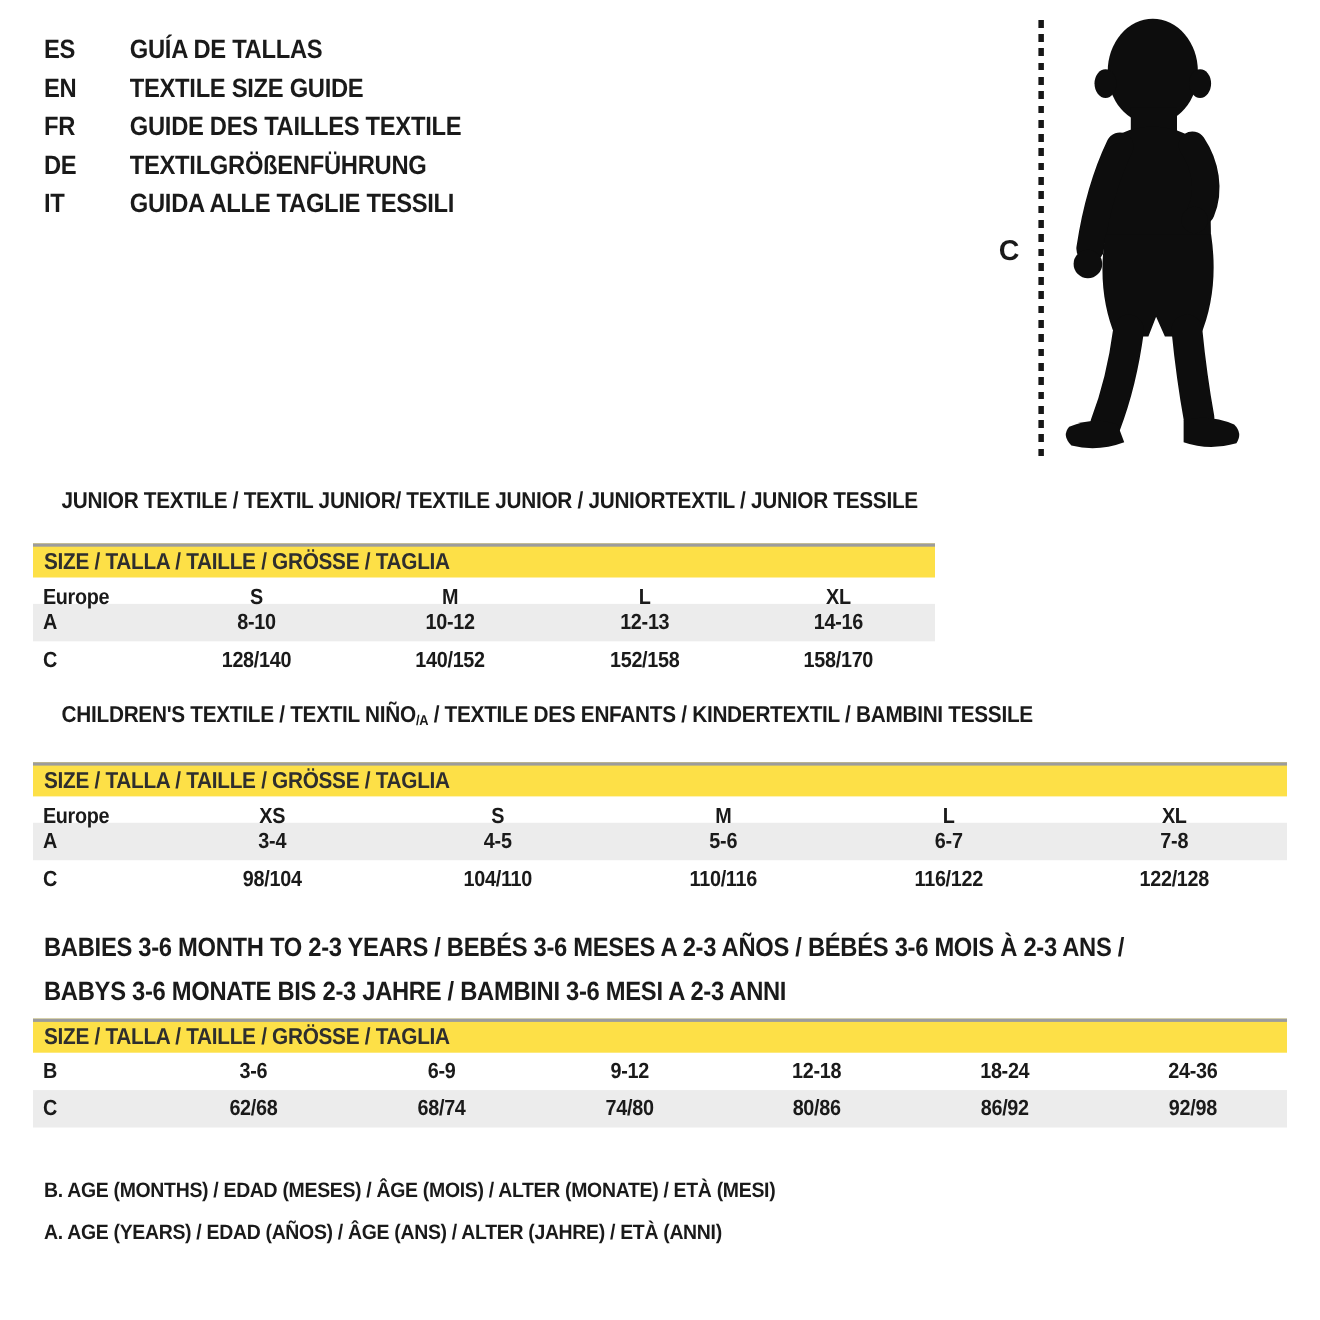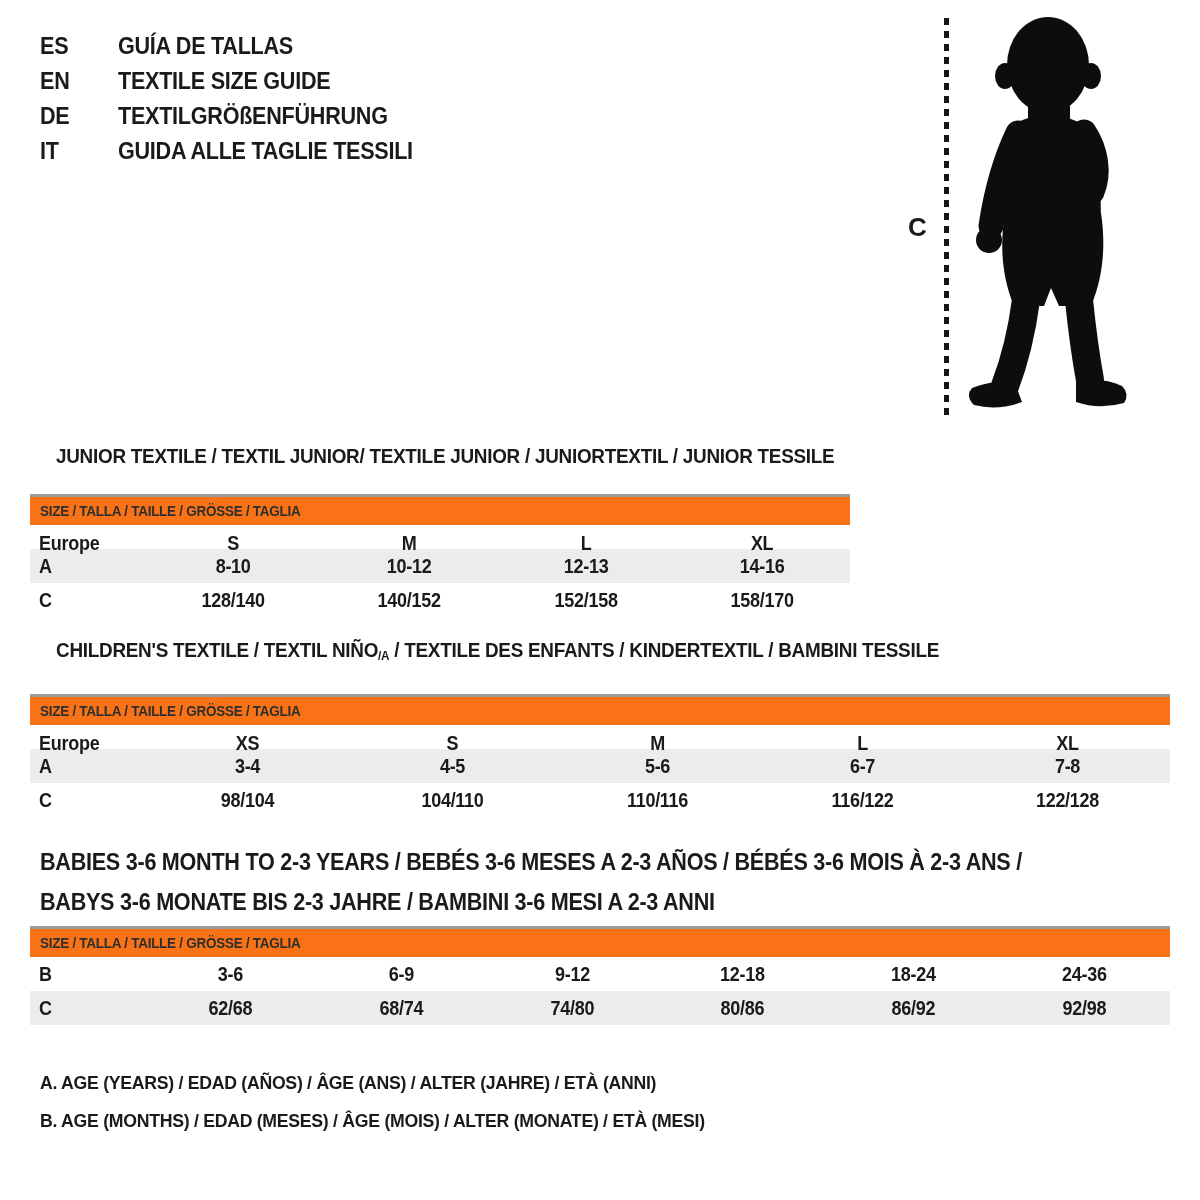--- a/index.html
+++ b/index.html
@@ -28,22 +28,22 @@
   .sec-junior{top:428px;}
   .sec-children{top:622px;}
   .sec-babies{top:842px;}
   .sec h2{margin:16px;padding-left:10px;font-size:21px;line-height:24px;font-weight:700;}
   .sec .babies-line{padding-left:10px;font-size:24px;line-height:40px;font-weight:700;}
   .sub{font-size:13px;vertical-align:-3px;}
   .tbl{margin-top:26px;}
   .sec-babies .tbl{margin-top:4px;}
   .w820{width:820px;}
   .w1140{width:1140px;}
-  .bar{height:28px;line-height:28px;border-top:3px solid #9c9c9c;background:#f97316;
-    padding-left:10px;font-size:15px;color:#2e2e2e;}
+  .bar{height:28px;line-height:28px;border-top:3px solid #9c9c9c;background:#fde047;
+    padding-left:10px;font-size:21px;color:#2e2e2e;}
   .row{display:grid;height:34px;line-height:34px;font-size:20px;}
   .row-europe{height:24px;line-height:36px;}
   .row.shaded{background:#ececec;}
   .cols4{grid-template-columns:115px repeat(4,1fr);}
   .cols5{grid-template-columns:115px repeat(5,1fr);}
   .cols6{grid-template-columns:115px repeat(6,1fr);}
   .cell{display:block;text-align:center;transform:scaleX(.9);transform-origin:50% 50%;white-space:nowrap;}
   .lbl{text-align:left;padding-left:10px;transform-origin:0 50%;}
 
   
@@ -54,20 +54,24 @@
 <body>
 
 <div class="langs">
   <div class="lang-row">
     <span class="lang-code">ES</span>
     <span class="lang-name">GUÍA DE TALLAS</span>
   </div>
   <div class="lang-row">
     <span class="lang-code">EN</span>
     <span class="lang-name">TEXTILE SIZE GUIDE</span>
+  </div>
+  <div class="lang-row">
+    <span class="lang-code">FR</span>
+    <span class="lang-name">GUIDE DES TAILLES TEXTILE</span>
   </div>
   <div class="lang-row">
     <span class="lang-code">DE</span>
     <span class="lang-name">TEXTILGRÖßENFÜHRUNG</span>
   </div>
   <div class="lang-row">
     <span class="lang-code">IT</span>
     <span class="lang-name">GUIDA ALLE TAGLIE TESSILI</span>
   </div>
 </div>
@@ -172,15 +176,15 @@
       <span class="cell">68/74</span>
       <span class="cell">74/80</span>
       <span class="cell">80/86</span>
       <span class="cell">86/92</span>
       <span class="cell">92/98</span>
     </div>
   </div>
 </section>
 
 <div class="legend">
+  <div class="legend-line"><span>B. AGE (MONTHS) / EDAD (MESES) / ÂGE (MOIS) / ALTER (MONATE) / ETÀ (MESI)</span></div>
   <div class="legend-line"><span>A. AGE (YEARS) / EDAD (AÑOS) / ÂGE (ANS) / ALTER (JAHRE) / ETÀ (ANNI)</span></div>
-  <div class="legend-line"><span>B. AGE (MONTHS) / EDAD (MESES) / ÂGE (MOIS) / ALTER (MONATE) / ETÀ (MESI)</span></div>
 </div>
 
 </body></html>

